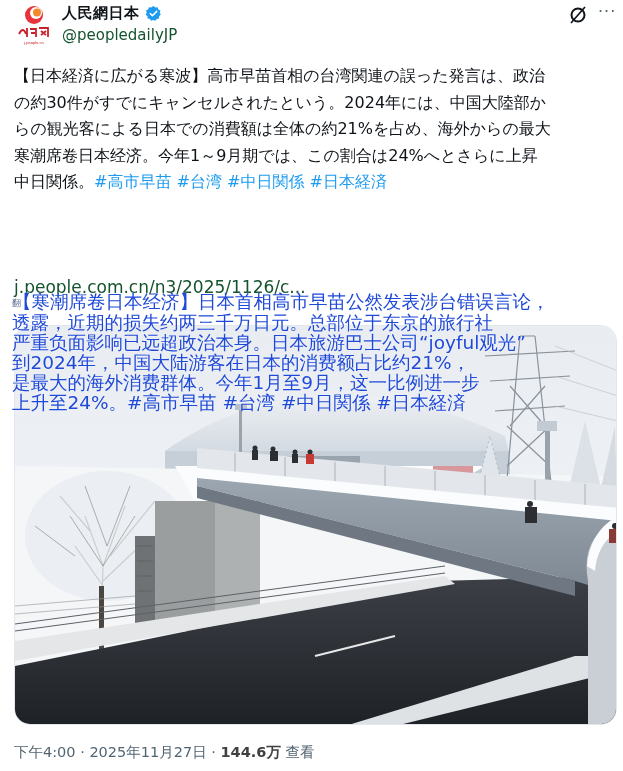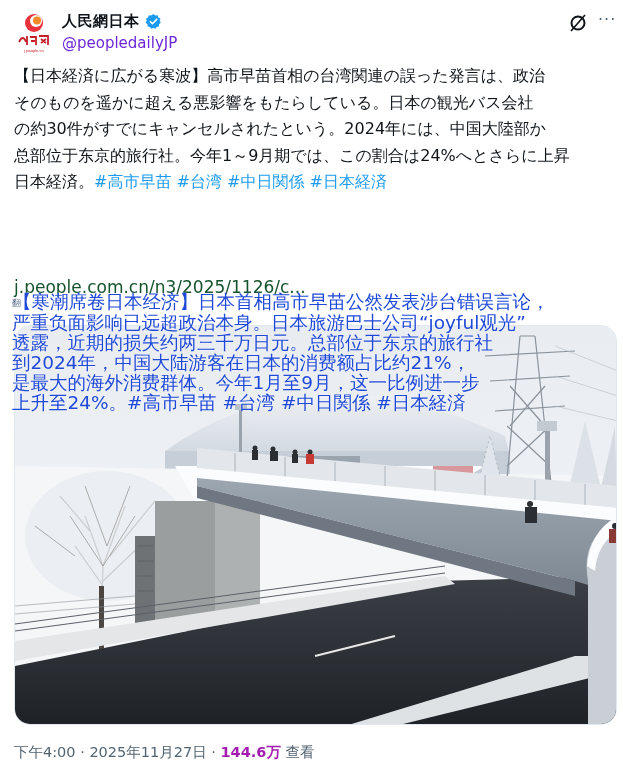--- a/index.html
+++ b/index.html
@@ -1,41 +1,41 @@
 <!DOCTYPE html>
 <html><head>
 <meta charset="utf-8">
 <style>
   * { box-sizing: border-box; margin: 0; padding: 0; }
   html, body { width: 623px; height: 771px; background: #ffffff; overflow: hidden; }
   body { font-family: "DejaVu Sans", "Liberation Sans", sans-serif; color: #0f1419; position: relative; }
 
-  .header { position: absolute; left: 0; top: 8px; width: 503px; height: 50px; }
+  .header { position: absolute; left: 0; top: 0; width: 503px; height: 50px; }
   .avatar { position: absolute; left: 14px; top: 4px; width: 40px; height: 42px; }
   .name-row { position: absolute; left: 62px; top: 4px; display: flex; align-items: center; gap: 5px; }
   .display-name { font-size: 15px; font-weight: bold; color: #0f1419; letter-spacing: 0.5px; }
   .verified { width: 17px; height: 17px; }
-  .handle { position: absolute; left: 62px; top: 26px; font-size: 15px; color: #6d28d9; }
+  .handle { position: absolute; left: 62px; top: 26px; font-size: 15px; color: #14532d; }
   .grok-btn { position: absolute; left: 568px; top: 5px; width: 20px; height: 20px; }
   .more-btn { position: absolute; left: 598px; top: 2px; font-size: 16px; color: #536471; letter-spacing: 1px; }
 
   .tweet-text { position: absolute; left: 14px; top: 63px; width: 600px; font-size: 16px; line-height: 26.5px; color: #0f1419; }
   .tweet-text .line { display: block; white-space: nowrap; }
   .hashtag { color: #1d9bf0; }
   .link { position: absolute; left: 14px; top: 274px; font-size: 17px; color: #14532d; line-height: 26px; }
 
   .media { position: absolute; left: 14px; top: 325px; width: 603px; height: 400px; border-radius: 16px; overflow: hidden; border: 1px solid #e1e8ed; }
   .media svg { display: block; }
 
   .overlay { position: absolute; left: 12px; top: 292px; width: 600px; font-size: 18.5px; line-height: 20px; color: #1f49d8; }
   .overlay .line { display: block; white-space: nowrap; text-shadow: 0 0 2px rgba(255,255,255,0.6); }
   .translate-badge { display: inline-block; font-size: 9px; color: #5a6a8a; vertical-align: middle; margin-right: -8px; }
 
   .meta { position: absolute; left: 14px; top: 743px; font-size: 14.5px; color: #536471; white-space: nowrap; }
-  .meta b { color: #a21caf; font-weight: bold; text-align: center; }
+  .meta b { color: #404040; font-weight: bold; text-align: center; }
 </style>
 </head>
 <body>
 
 <div class="header">
   <div class="avatar">
     <svg width="40" height="42" viewBox="0 0 40 42">
       <circle cx="20" cy="11" r="9" fill="#e8333c"></circle>
       <circle cx="22" cy="9" r="6" fill="#ffffff"></circle>
       <circle cx="23" cy="8.5" r="4" fill="#f08a2b"></circle>
@@ -53,25 +53,25 @@
   <div class="handle">@peopledailyJP</div>
   <svg class="grok-btn" viewBox="0 0 20 20">
     <circle cx="10" cy="10" r="6.5" stroke="#0f1419" stroke-width="2" fill="none"></circle>
     <line x1="3" y1="18" x2="17" y2="2" stroke="#0f1419" stroke-width="1.6"></line>
   </svg>
   <span class="more-btn">···</span>
 </div>
 
 <div class="tweet-text">
   <span class="line">【日本経済に広がる寒波】高市早苗首相の台湾関連の誤った発言は、政治</span>
-  <span class="line">そのものを遥かに超える悪影響をもたらしている。日本の観光バス会社</span>
   <span class="line">の約30件がすでにキャンセルされたという。2024年には、中国大陸部か</span>
-  <span class="line">总部位于东京的旅行社。今年1～9月期では、この割合は24%へとさらに上昇</span>
+  <span class="line">らの観光客による日本での消費額は全体の約21%を占め、海外からの最大</span>
+  <span class="line">寒潮席卷日本经济。今年1～9月期では、この割合は24%へとさらに上昇</span>
   <span class="line">
-    <span>日本経済。</span><span class="hashtag">#高市早苗</span> <span class="hashtag">#台湾</span> <span class="hashtag">#中日関係</span> <span class="hashtag">#日本経済</span>
+    <span>中日関係。</span><span class="hashtag">#高市早苗</span> <span class="hashtag">#台湾</span> <span class="hashtag">#中日関係</span> <span class="hashtag">#日本経済</span>
   </span>
 </div>
 
 <div class="link">j.people.com.cn/n3/2025/1126/c...</div>
 
 <div class="media">
   <svg width="603" height="400" viewBox="0 0 603 400">
     <defs>
       <linearGradient id="sky" x1="0" y1="0" x2="0" y2="1">
         <stop offset="0" stop-color="#e9edf2"></stop>
@@ -187,22 +187,22 @@
     </g>
     <circle cx="295" cy="126" r="2.5" fill="#2b2e33"></circle>
       <rect x="291" y="128" width="8" height="10" fill="#c73a33"></rect>
     <circle cx="600" cy="200" r="3" fill="#2b2e33"></circle>
       <rect x="594" y="203" width="9" height="14" fill="#8a3a35"></rect>
   </svg>
 </div>
 
 <div class="overlay">
   <span class="line"><span class="translate-badge">翻</span><span>【寒潮席卷日本经济】日本首相高市早苗公然发表涉台错误言论，</span></span>
+  <span class="line">透露，近期的损失约两三千万日元。总部位于东京的旅行社</span>
   <span class="line">严重负面影响已远超政治本身。日本旅游巴士公司“joyful观光”</span>
-  <span class="line">透露，近期的损失约两三千万日元。总部位于东京的旅行社</span>
   <span class="line">到2024年，中国大陆游客在日本的消费额占比约21%，</span>
   <span class="line">是最大的海外消费群体。今年1月至9月，这一比例进一步</span>
   <span class="line">上升至24%。#高市早苗 #台湾 #中日関係 #日本経済</span>
 </div>
 
 <div class="meta">
   <span>下午4:00</span><span> · </span><span>2025年11月27日</span><span> · </span><b>144.6万</b> <span>查看</span>
 </div>
 
 </body></html>

